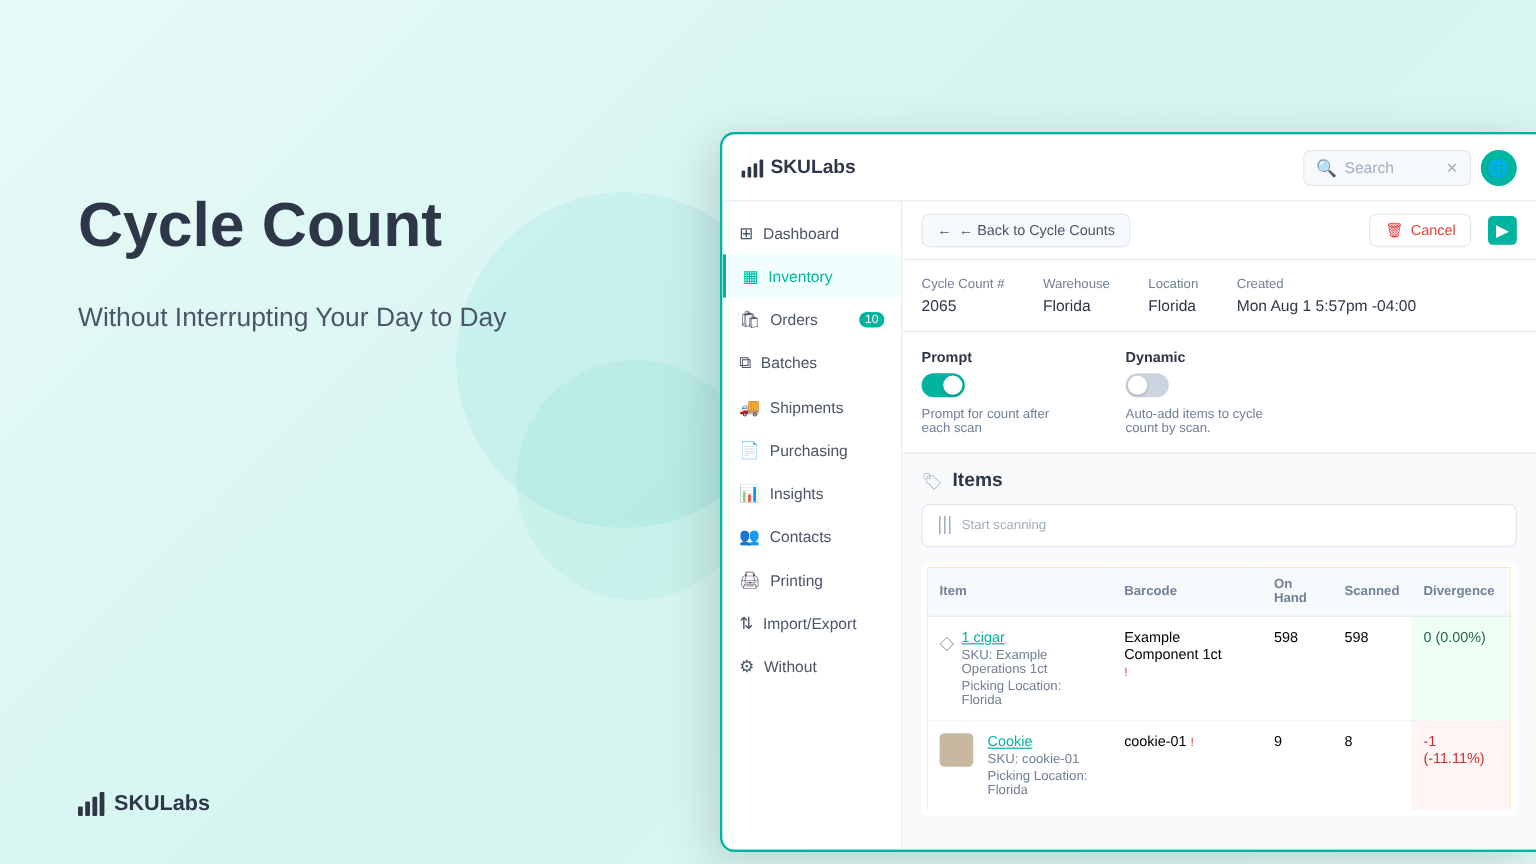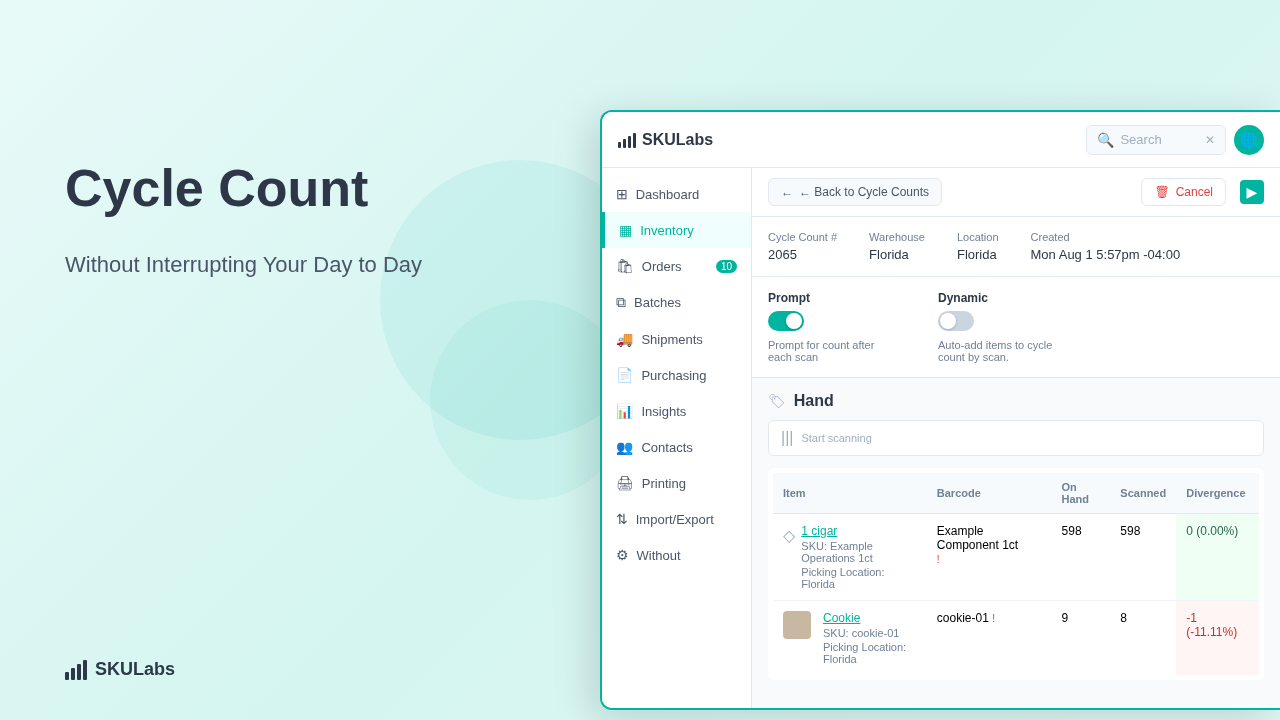--- a/index.html
+++ b/index.html
@@ -551,21 +551,21 @@
               <div class="toggle-knob"></div>
             </div>
           </div>
           <div class="toggle-desc">Auto-add items to cycle count by scan.</div>
         </div>
       </div>
 
       <div class="items-section">
         <div class="items-header">
           <span class="tag-icon">🏷</span>
-          <span class="items-title">Hand</span>
+          <span class="items-title">Items</span>
         </div>
         <div class="scan-input">
           <span style="color:#a0aec0;">|||</span>
           <span class="scan-placeholder">Start scanning</span>
         </div>
         <table class="items-table">
           <thead>
             <tr>
               <th>Item</th>
               <th>Barcode</th>

